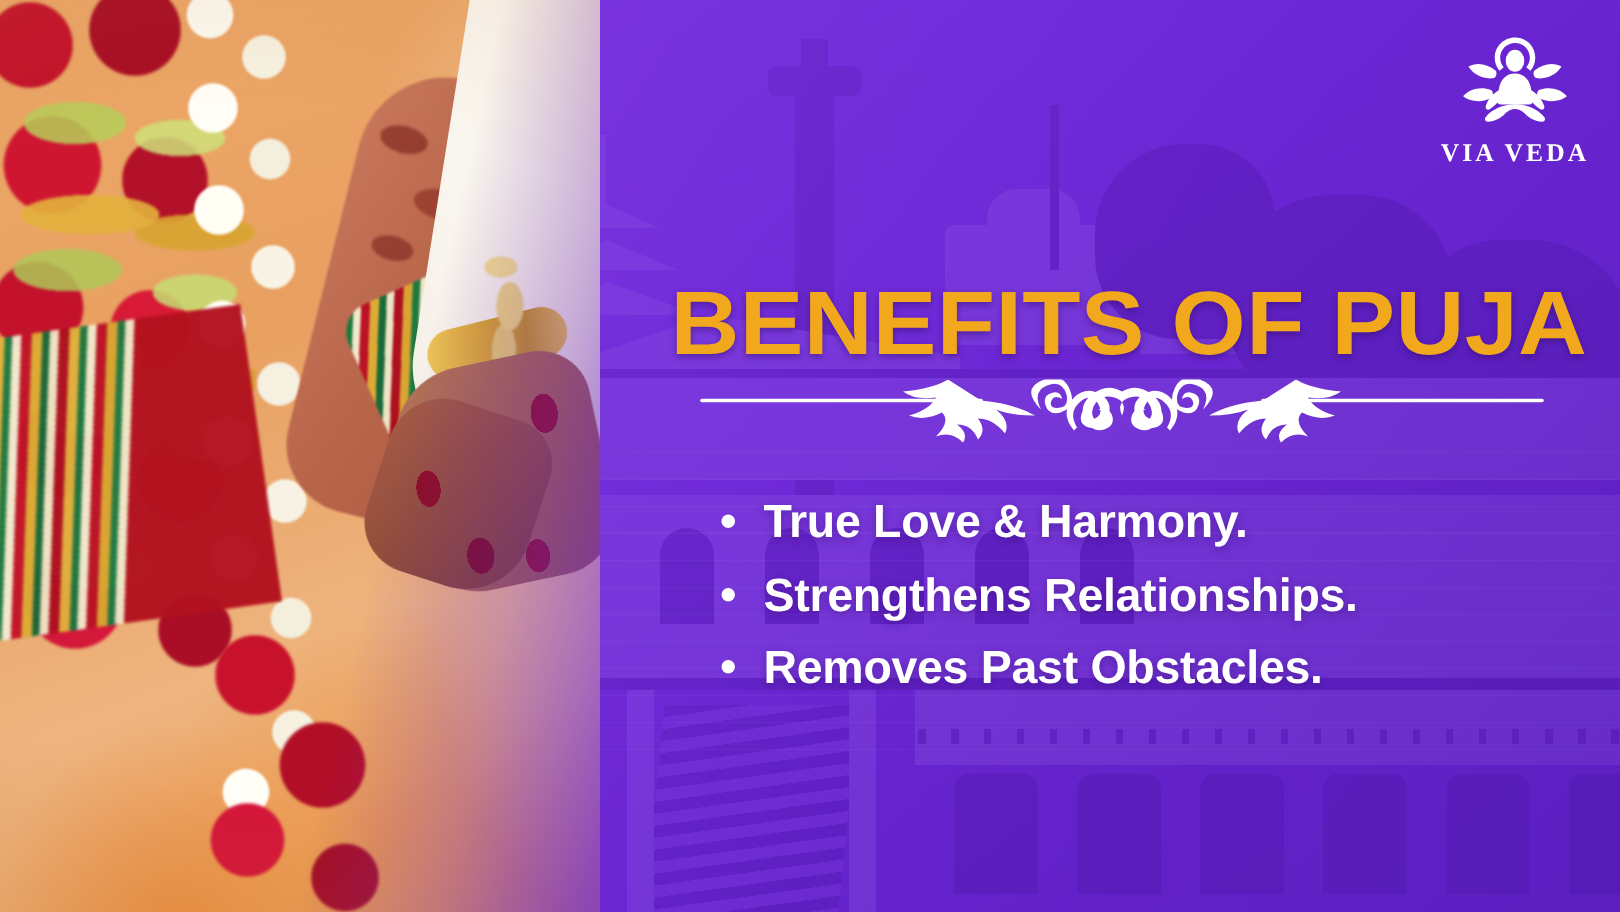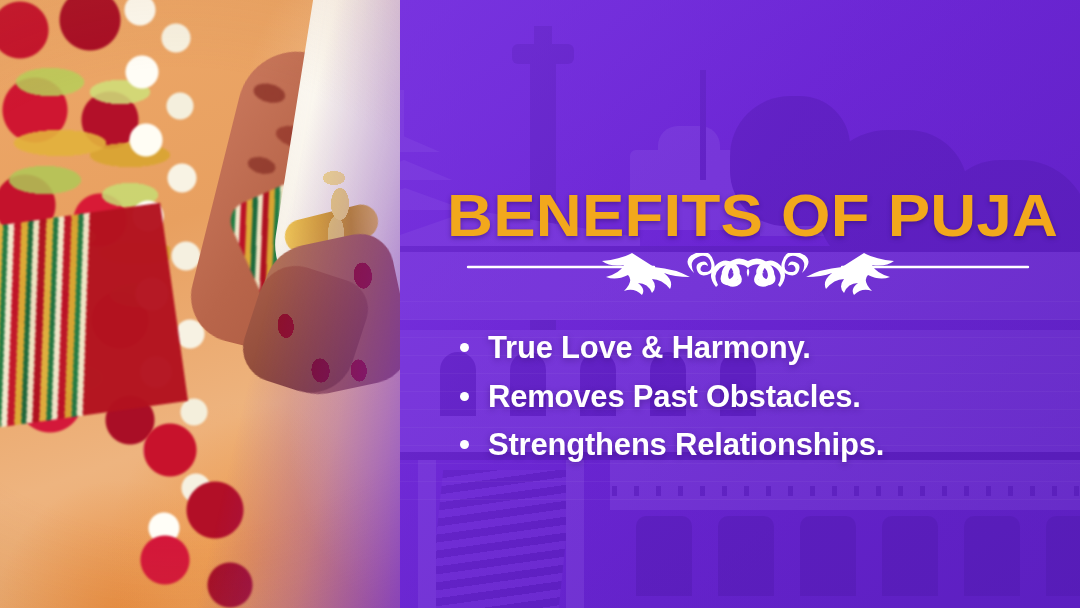--- a/index.html
+++ b/index.html
@@ -239,21 +239,21 @@
 
   
   .divider{
     position:absolute;left:448px;top:252px;width:600px;height:46px;
     display:flex;align-items:center;justify-content:center;
   }
   .divider svg{display:block;}
 
   
   .bullets{
-    position:absolute;left:458px;top:330px;width:600px;
+    position:absolute;left:479px;top:330px;width:600px;
     margin:0;padding:0;list-style:none;
   }
   .bullets li{
     position:relative;
     padding-left:30px;
     margin:0 0 13px 0;
     color:#FFFFFF;
     font-size:31px;
     line-height:1.15;
     font-weight:700;
@@ -402,23 +402,52 @@
       </svg>
     </div>
 
     <ul class="bullets">
       <li>
         <span class="bullet-dot"></span>
         <span>True Love &amp; Harmony.</span>
       </li>
       <li>
         <span class="bullet-dot"></span>
-        <span>Removes Past Obstacles.</span>
+        <span>Strengthens Relationships.</span>
       </li>
       <li>
         <span class="bullet-dot"></span>
-        <span>Strengthens Relationships.</span>
+        <span>Removes Past Obstacles.</span>
       </li>
     </ul>
 
+    <div class="logo">
+      <svg class="logo-mark" viewBox="0 0 84 68">
+        <g fill="#ffffff">
+
+          <path d="M42 3 c-7.5 0 -13.5 6 -13.5 13.5 c0 3.4 1.2 6.4 3.2 8.7 l2.8 -2.4 c-1.5 -1.7 -2.4 -3.9 -2.4 -6.3
+                   c0 -5.5 4.4 -9.9 9.9 -9.9 c5.5 0 9.9 4.4 9.9 9.9 c0 2.4 -0.9 4.6 -2.4 6.3 l2.8 2.4
+                   c2 -2.3 3.2 -5.3 3.2 -8.7 C55.5 9 49.5 3 42 3 z"></path>
+
+          <ellipse cx="42" cy="18.5" rx="6.2" ry="7.4"></ellipse>
+
+          <path d="M42 27 c-6 0 -9.6 4.2 -10.6 9.6 l-1.4 8 c-0.3 1.8 1 3 2.6 3 l18.8 0 c1.6 0 2.9 -1.2 2.6 -3
+                   l-1.4 -8 C51.6 31.2 48 27 42 27 z"></path>
+
+          <path d="M42 47.5 c-8 0 -15.5 3.4 -19.6 8.6 c-1 1.3 -0.1 3 1.5 3 c4.6 0 8.6 -2.2 11.4 -5.2
+                   c2 -2.1 4.3 -3.2 6.7 -3.2 c2.4 0 4.7 1.1 6.7 3.2 c2.8 3 6.8 5.2 11.4 5.2 c1.6 0 2.5 -1.7 1.5 -3
+                   C57.5 50.9 50 47.5 42 47.5 z"></path>
+
+          <path d="M31.5 38 c-4.5 2.5 -7.6 6.3 -9 10.8 c-0.5 1.6 1.2 2.9 2.6 2 c3.9 -2.5 6.7 -5.6 8.6 -9.2 z"></path>
+          <path d="M52.5 38 c4.5 2.5 7.6 6.3 9 10.8 c0.5 1.6 -1.2 2.9 -2.6 2 c-3.9 -2.5 -6.7 -5.6 -8.6 -9.2 z"></path>
+
+          <path d="M29 25 c-5.5 -4.8 -13.2 -5.6 -18 -2.6 c3.4 5.6 10.4 8.8 17 7.6 c1.6 -0.3 2.2 -3.9 1 -5 z"></path>
+          <path d="M55 25 c5.5 -4.8 13.2 -5.6 18 -2.6 c-3.4 5.6 -10.4 8.8 -17 7.6 c-1.6 -0.3 -2.2 -3.9 -1 -5 z"></path>
+
+          <path d="M26 38 c-6.8 -2.6 -14.6 -0.7 -18.6 4.2 c5.2 4 13.2 4.4 19 0.8 c1.4 -0.9 1 -4.4 -0.4 -5 z"></path>
+          <path d="M58 38 c6.8 -2.6 14.6 -0.7 18.6 4.2 c-5.2 4 -13.2 4.4 -19 0.8 c-1.4 -0.9 -1 -4.4 0.4 -5 z"></path>
+        </g>
+      </svg>
+      <div class="logo-text">VIA VEDA</div>
+    </div>
 
   </div>
 </div>
 
 </body></html>

